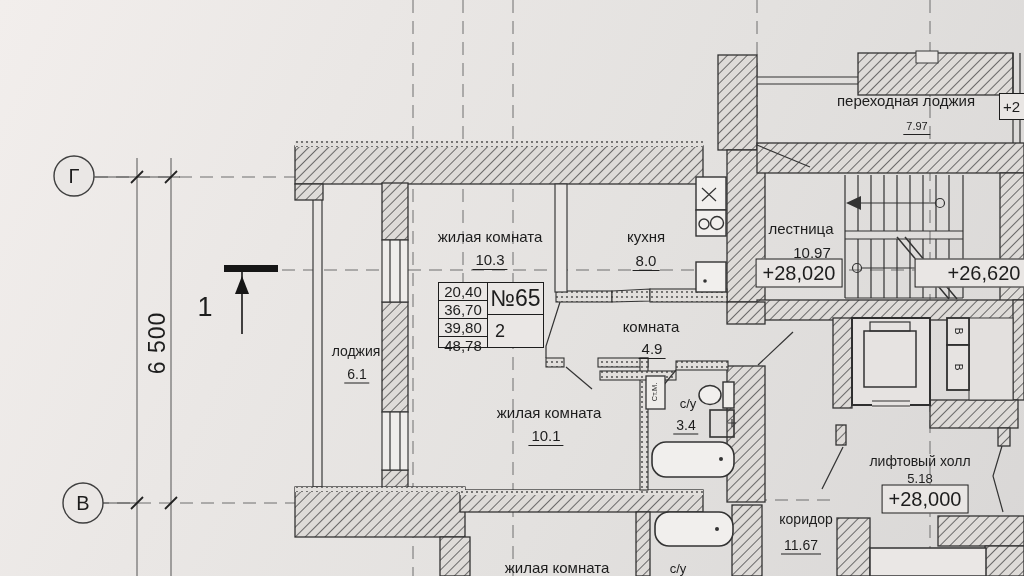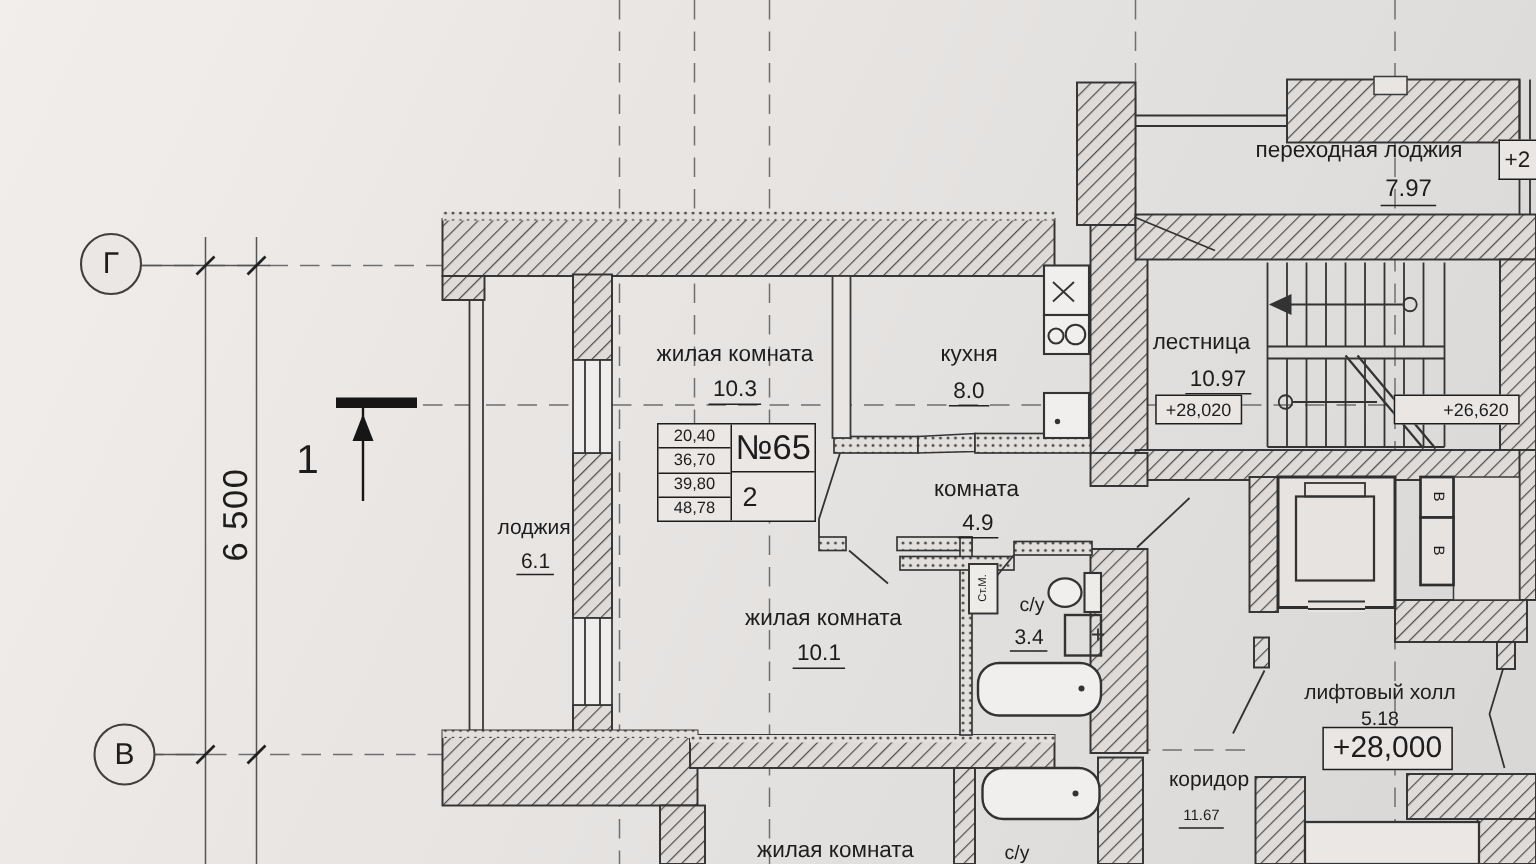--- a/index.html
+++ b/index.html
@@ -6,27 +6,27 @@
   #stage{position:relative;width:1024px;height:576px;overflow:hidden;
     background:linear-gradient(115deg,#f2eeec 0%,#eae7e5 30%,#e3e1df 60%,#d9d7d6 100%);
     font-family:"Liberation Sans","DejaVu Sans",sans-serif;color:#1d1d1d;}
   #plan-svg{position:absolute;left:0;top:0;}
   .w{fill:url(#h);stroke:#333;stroke-width:1.3;}
   .sw{fill:url(#st);stroke:#333;stroke-width:1.1;}
   .tl{stroke:#333;stroke-width:1.2;fill:none;}
   .lbl{position:absolute;transform:translate(-50%,-50%);font-size:15px;line-height:1;white-space:nowrap;z-index:5;}
   .area{border-bottom:1.5px solid #222;padding:0 3px 2px;}
   .ebox{position:absolute;transform:translate(-50%,-50%);border:1.6px solid #1d1d1d;background:#e9e6e4;
-    display:flex;align-items:center;justify-content:center;font-size:12px;padding:2px 6px;white-space:nowrap;z-index:5;}
+    display:flex;align-items:center;justify-content:center;font-size:20px;padding:2px 6px;white-space:nowrap;z-index:5;}
   .rot{transform:translate(-50%,-50%) rotate(-90deg);}
   .rot90{transform:translate(-50%,-50%) rotate(90deg);}
   #infobox{position:absolute;left:438px;top:282px;width:104px;height:64px;border:1.6px solid #1d1d1d;
     display:flex;background:#eae7e5;z-index:5;}
   #infobox .col-l{width:48px;display:flex;flex-direction:column;border-right:1.4px solid #1d1d1d;}
-  #infobox .col-l div{flex:1;display:flex;align-items:center;justify-content:center;font-size:11px;
+  #infobox .col-l div{flex:1;display:flex;align-items:center;justify-content:center;font-size:15px;
     border-bottom:1.2px solid #1d1d1d;}
   #infobox .col-l div:last-child{border-bottom:none;}
   #infobox .col-r{flex:1;display:flex;flex-direction:column;}
   #infobox .num{height:31px;display:flex;align-items:center;justify-content:center;font-size:23px;
     border-bottom:1.4px solid #1d1d1d;}
   #infobox .cnt{flex:1;display:flex;align-items:center;font-size:18px;padding-left:7px;}
   #edgebox{position:absolute;left:999px;top:93px;width:25px;height:25px;border:1.6px solid #1d1d1d;border-right:none;
     background:#e9e6e4;display:flex;align-items:center;padding-left:3px;font-size:15px;overflow:hidden;z-index:5;}
 </style>
 </head>
@@ -207,25 +207,25 @@
   <div class="lbl area" style="left:652px;top:350px;">4.9</div>
   <div class="lbl" style="left:356px;top:351px;font-size:14px;">лоджия</div>
   <div class="lbl area" style="left:357px;top:375px;font-size:14px;">6.1</div>
   <div class="lbl" style="left:549px;top:412px;">жилая комната</div>
   <div class="lbl area" style="left:546px;top:437px;">10.1</div>
   <div class="lbl" style="left:688px;top:403px;font-size:13px;">с/у</div>
   <div class="lbl area" style="left:686px;top:426px;font-size:14px;">3.4</div>
   <div class="lbl" style="left:801px;top:228px;">лестница</div>
   <div class="lbl area" style="left:800px;top:254px;margin-left:12px;">10.97</div>
   <div class="lbl" style="left:906px;top:100px;">переходная лоджия</div>
-  <div class="lbl area" style="left:917px;top:128px;font-size:16px;margin-left:22px;">7.97</div>
+  <div class="lbl area" style="left:917px;top:128px;font-size:11px;">7.97</div>
   <div class="lbl" style="left:920px;top:461px;font-size:14px;">лифтовый холл</div>
   <div class="lbl area" style="left:920px;top:480px;font-size:13px;">5.18</div>
   <div class="lbl" style="left:806px;top:519px;font-size:14px;">коридор</div>
-  <div class="lbl area" style="left:801px;top:546px;font-size:10px;">11.67</div>
+  <div class="lbl area" style="left:801px;top:546px;font-size:14px;">11.67</div>
   <div class="lbl" style="left:557px;top:567px;">жилая комната</div>
   <div class="lbl" style="left:678px;top:568px;font-size:13px;">с/у</div>
 
   <div class="ebox" style="left:799px;top:273px;">+28,020</div>
   <div class="ebox" style="left:971px;top:273px;padding-left:32px;">+26,620</div>
   <div class="ebox" style="left:925px;top:499px;font-size:20px;">+28,000</div>
   <div id="edgebox">+2</div>
 
   <div class="lbl rot" style="left:655px;top:392px;font-size:7.5px;">Ст.М.</div>
   <div class="lbl rot90" style="left:958px;top:331px;font-size:10px;">В</div>

